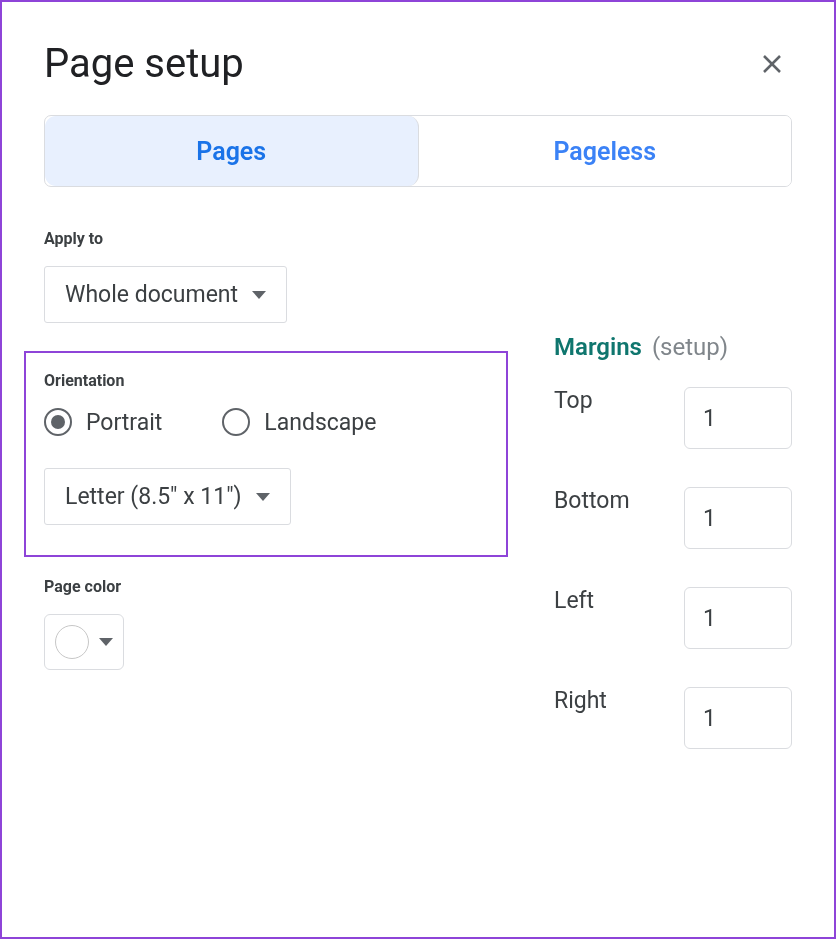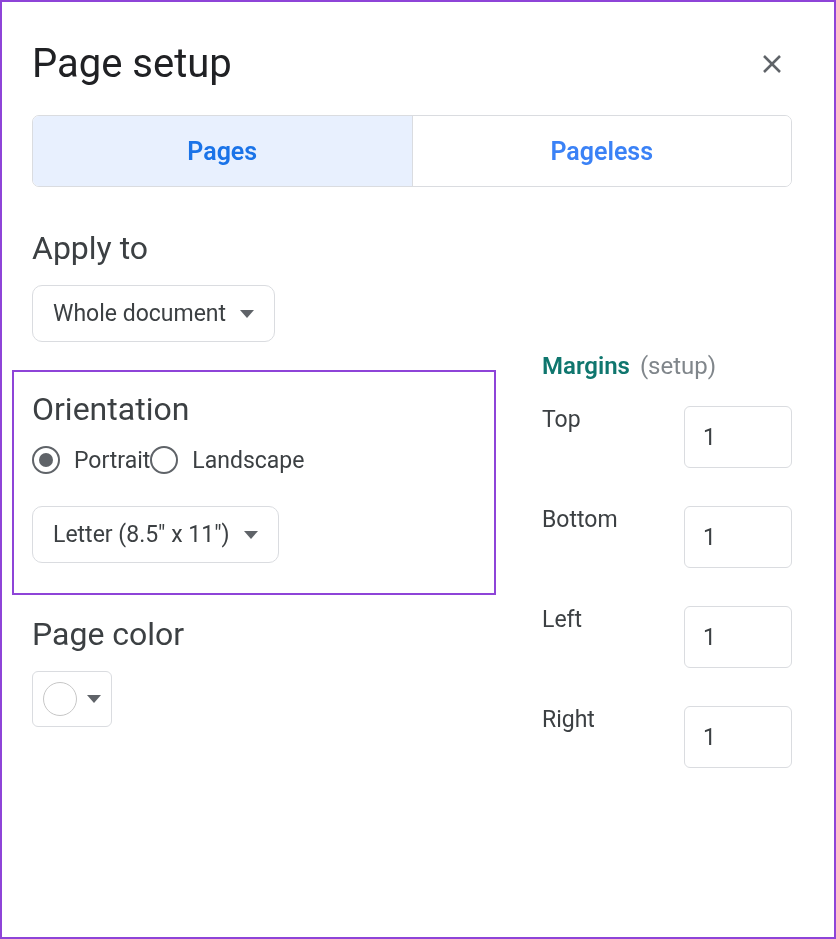--- a/index.html
+++ b/index.html
@@ -8,21 +8,21 @@
       font-family: 'Google Sans', Roboto, Arial, sans-serif;
       background: #fff;
       color: #3c4043;
       -webkit-font-smoothing: antialiased;
     }
     .dialog {
       width: 836px;
       height: 939px;
       border: 2px solid #8e44d8;
       position: relative;
-      padding: 38px 42px 42px 30px;
+      padding: 38px 42px 42px 42px;
       background: #fff;
     }
     .dialog-header {
       display: flex;
       justify-content: space-between;
       align-items: center;
       margin-bottom: 28px;
     }
     .dialog-title {
       font-size: 40px;
@@ -54,35 +54,36 @@
       font-size: 25px;
       font-weight: 600;
       cursor: pointer;
       background: #fff;
       color: #3b82f6;
     }
     .tab.active {
       background: #e8f0fe;
       color: #1a73e8;
       border-right: 1px solid #dadce0;
+      border-radius: 11px;
     }
 
     .field-label {
-      font-size: 32px;
-      font-weight: 400;
+      font-size: 16px;
+      font-weight: 700;
       color: #3c4043;
       margin-bottom: 18px;
     }
 
     .dropdown {
       display: inline-flex;
       align-items: center;
       gap: 10px;
       border: 1px solid #dadce0;
-      border-radius: 10px;
+      border-radius: 3px;
       padding: 14px 20px;
       font-size: 23px;
       color: #3c4043;
       cursor: pointer;
       background: #fff;
     }
     .caret {
       width: 0; height: 0;
       border-left: 7px solid transparent;
       border-right: 7px solid transparent;
@@ -102,20 +103,21 @@
       border: 2px solid #8e44d8;
       padding: 18px 18px 30px 18px;
       margin-left: -20px;
       margin-top: 18px;
       margin-bottom: 20px;
       width: 484px;
     }
 
     .radio-row {
       display: flex;
+      gap: 60px;
       margin-top: 16px;
       margin-bottom: 32px;
     }
     .radio-opt {
       display: flex;
       align-items: center;
       gap: 14px;
       font-size: 23px;
       color: #3c4043;
       cursor: pointer;

